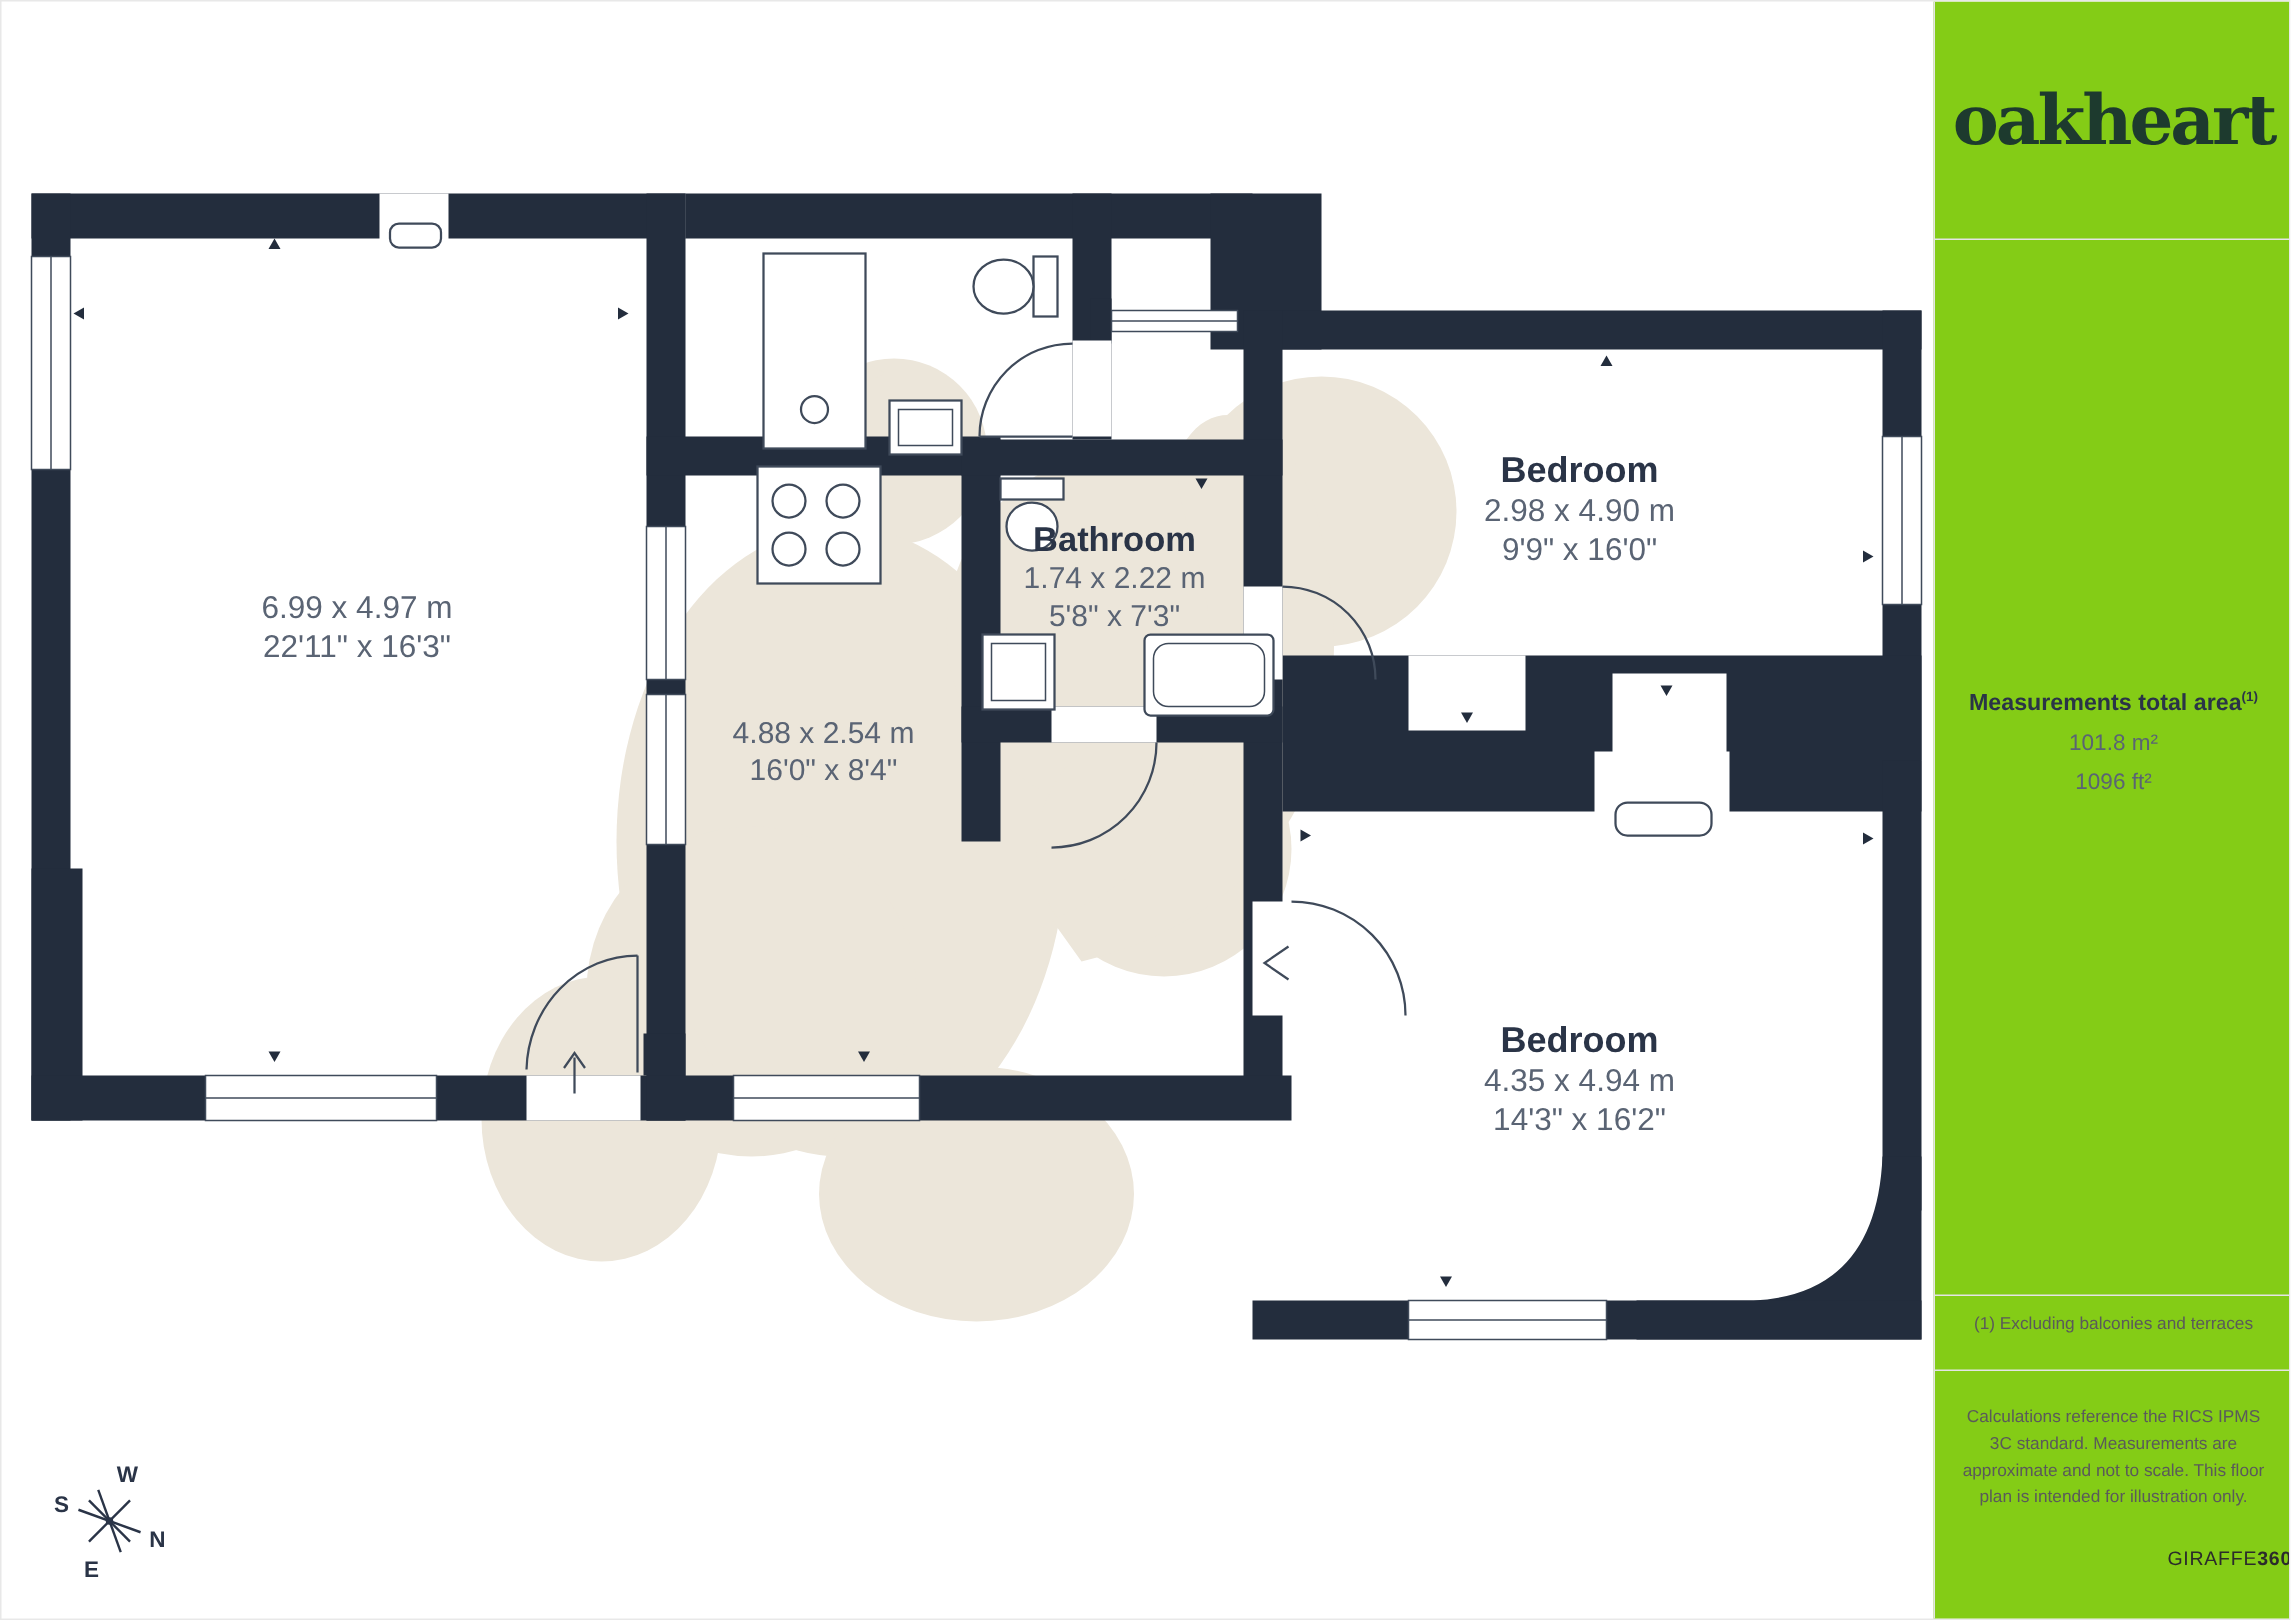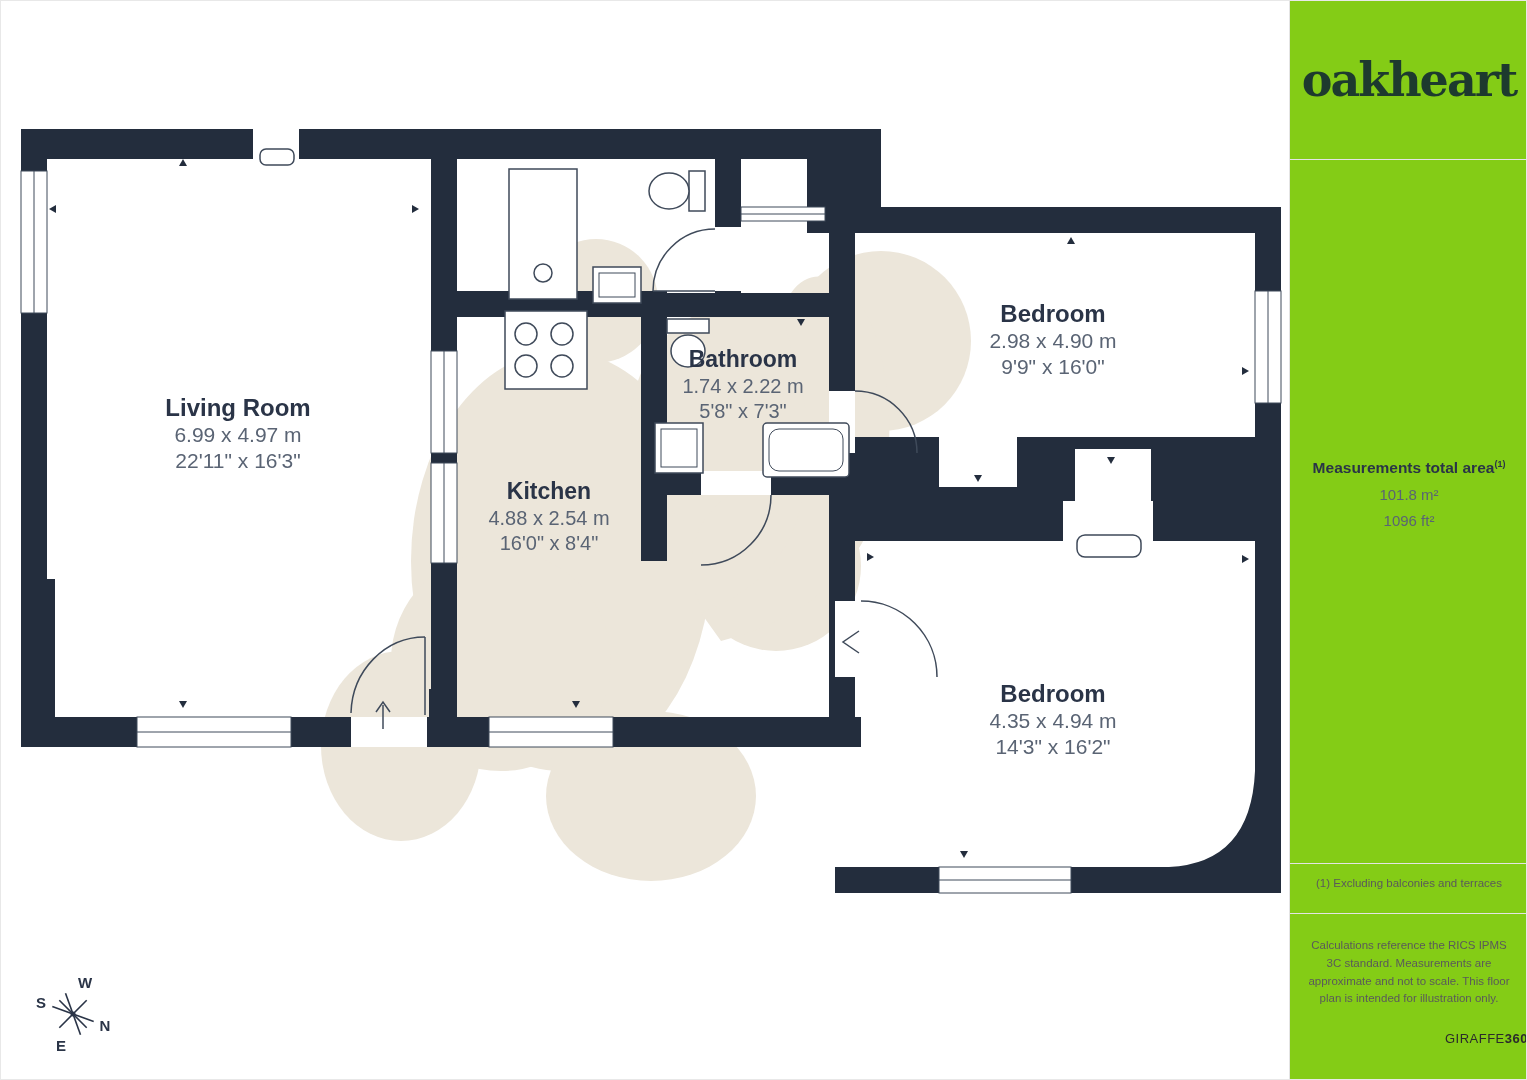--- a/index.html
+++ b/index.html
@@ -220,26 +220,24 @@
       <g font-family="Liberation Sans, sans-serif" font-size="15" font-weight="bold" fill="#2a3447" stroke="none" text-anchor="middle">
         <text x="84" y="987">W</text>
         <text x="104" y="1030">N</text>
         <text x="40" y="1007">S</text>
         <text x="60" y="1050">E</text>
       </g>
     </g>
   </svg>
 
   <div class="room-label" style="left:87px;top:392px;width:300px;">
-    <span class="rname">Living Room</span>
     <span class="rdim">6.99 x 4.97 m</span>
     <span class="rdim">22'11" x 16'3"</span>
   </div>
   <div class="room-label small" style="left:413px;top:476px;width:270px;">
-    <span class="rname">Kitchen</span>
     <span class="rdim">4.88 x 2.54 m</span>
     <span class="rdim">16'0" x 8'4"</span>
   </div>
   <div class="room-label small" style="left:607px;top:344px;width:270px;">
     <span class="rname">Bathroom</span>
     <span class="rdim">1.74 x 2.22 m</span>
     <span class="rdim">5'8" x 7'3"</span>
   </div>
   <div class="room-label" style="left:902px;top:298px;width:300px;">
     <span class="rname">Bedroom</span>

